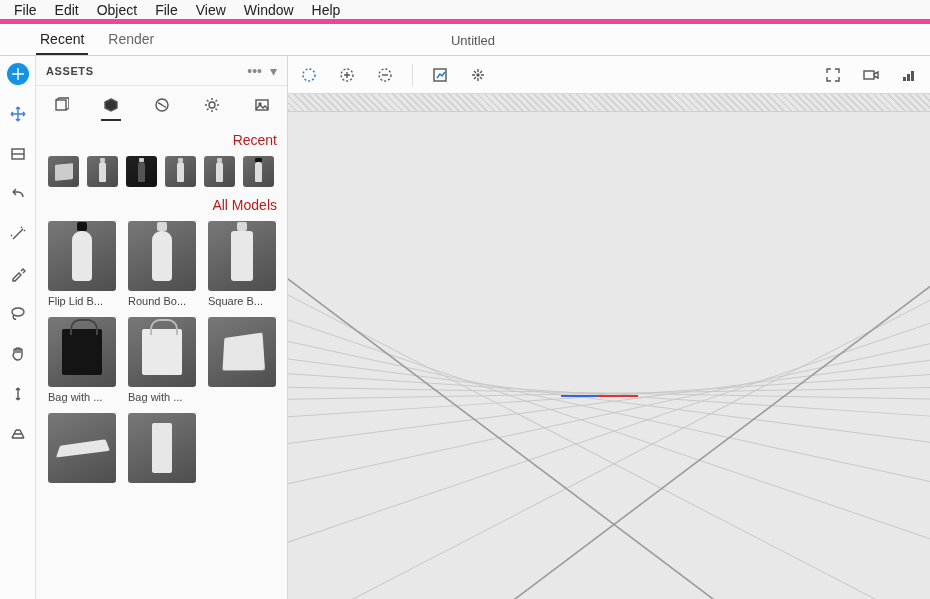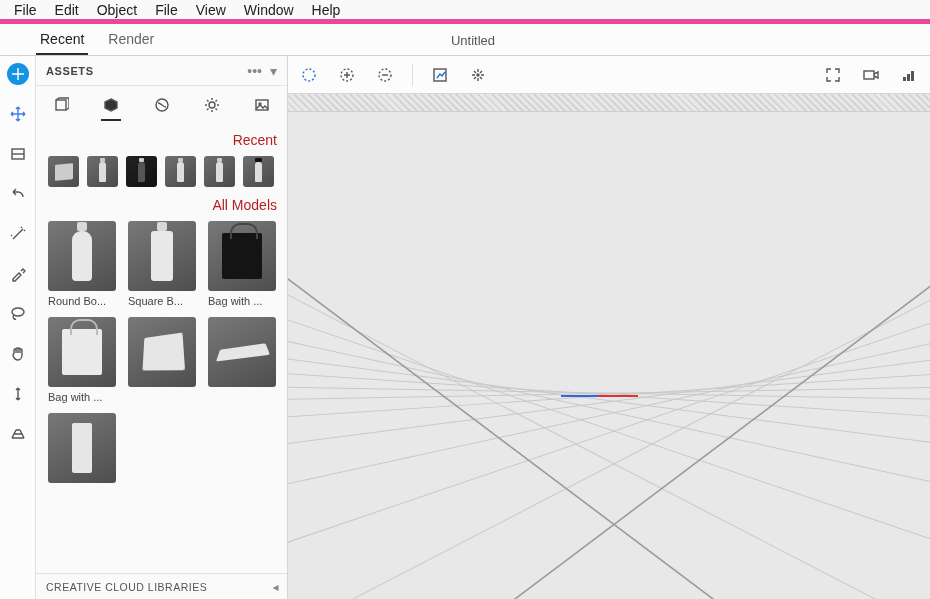--- a/index.html
+++ b/index.html
@@ -229,20 +229,26 @@
         <div class="thumb-sm">
             <div class="mini-bottle"></div>
             <div class="mini-cap"></div>
           </div>
       </div>
 
       <div class="section-label">All Models</div>
       <div class="grid">
         <div class="card">
           <div class="thumb-lg">
+              <div class="shape-bottle blackcap"></div>
+            </div>
+          <div class="cap">Flip Lid B...</div>
+        </div>
+        <div class="card">
+          <div class="thumb-lg">
               <div class="shape-bottle"></div>
             </div>
           <div class="cap">Round Bo...</div>
         </div>
         <div class="card">
           <div class="thumb-lg">
               <div class="shape-bottle sq"></div>
             </div>
           <div class="cap">Square B...</div>
         </div>
@@ -272,24 +278,20 @@
         </div>
         <div class="card">
           <div class="thumb-lg">
               <div class="shape-tall"></div>
             </div>
           <div class="cap"></div>
         </div>
       </div>
     </div>
 
-    <div class="panel-foot">
-      <span>CREATIVE CLOUD LIBRARIES</span>
-      <span class="caret">◂</span>
-    </div>
   </div>
 
   <div class="view-wrap">
     <div class="vtoolbar">
       <div class="vbtn">
           <svg viewBox="0 0 18 18" style="stroke:#1d72d2">
             <circle cx="9" cy="9" r="6" stroke-dasharray="2 2"></circle>
           </svg>
         </div>
       <div class="vbtn">

